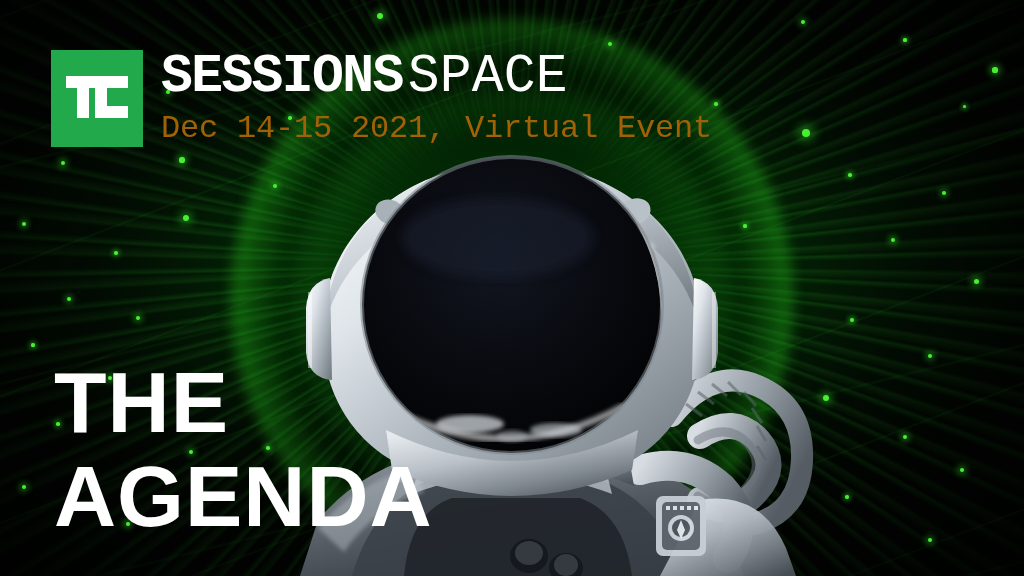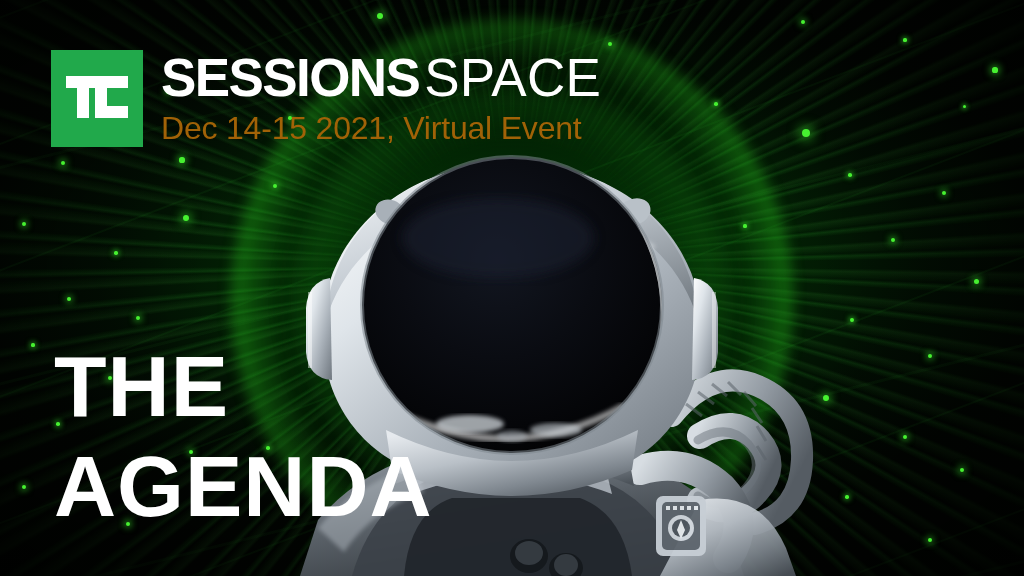--- a/index.html
+++ b/index.html
@@ -146,20 +146,21 @@
   
 
   .lockup {
     position: absolute;
     left: 51px;
     top: 50px;
     display: flex;
     align-items: flex-start;
     gap: 18px;
     z-index: 30;
+    font-family: Liberation Mono, monospace;
   }
   .tc-logo {
     width: 92px;
     height: 97px;
     background: #21A94B;
     position: relative;
     flex: 0 0 auto;
   }
   .tc-logo .tc-mark {
     position: absolute;
@@ -194,33 +195,33 @@
     color: #a16207;
     letter-spacing: -0.2px;
     white-space: nowrap;
   }
 
   
 
   .headline {
     position: absolute;
     left: 54px;
-    top: 344px;
+    top: 360px;
     z-index: 30;
   }
   .headline-line {
     display: block;
     color: #ffffff;
     font-weight: 700;
     font-size: 86px;
     line-height: 0.99;
     letter-spacing: 1px;
     white-space: nowrap;
   }
-  .headline-line + .headline-line { margin-top: 15px; }
+  .headline-line + .headline-line { margin-top: 9px; }
 </style>
 </head>
 <body>
 
 <div class="stage">
 
   <div class="bg-base"></div>
   <div class="bg-rays"></div>
   <div class="bg-ring-inner"></div>
   <div class="bg-ring"></div>

